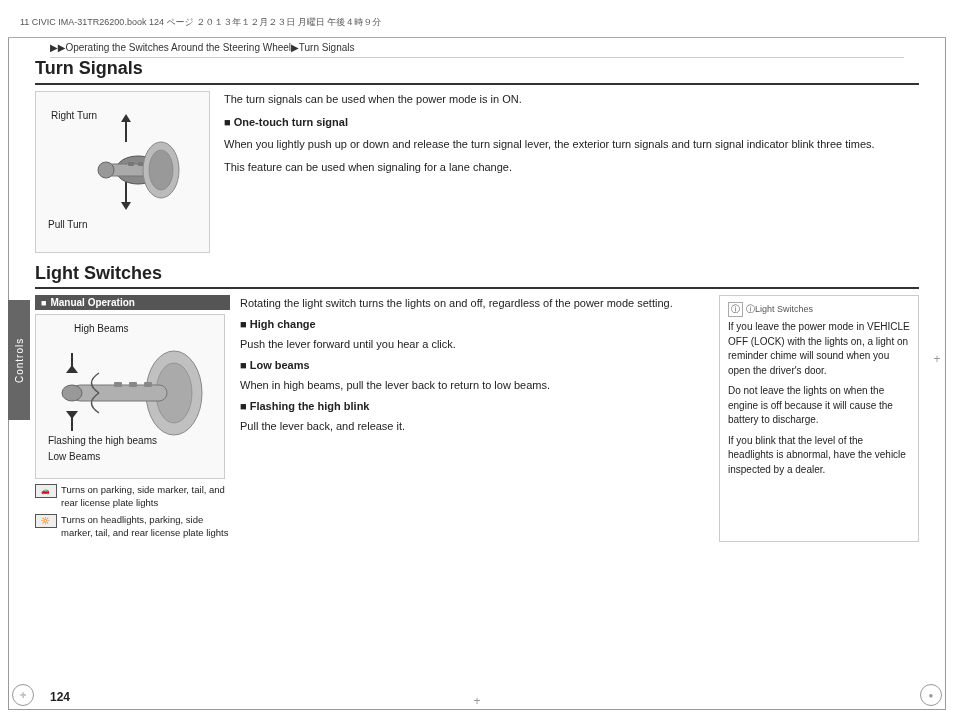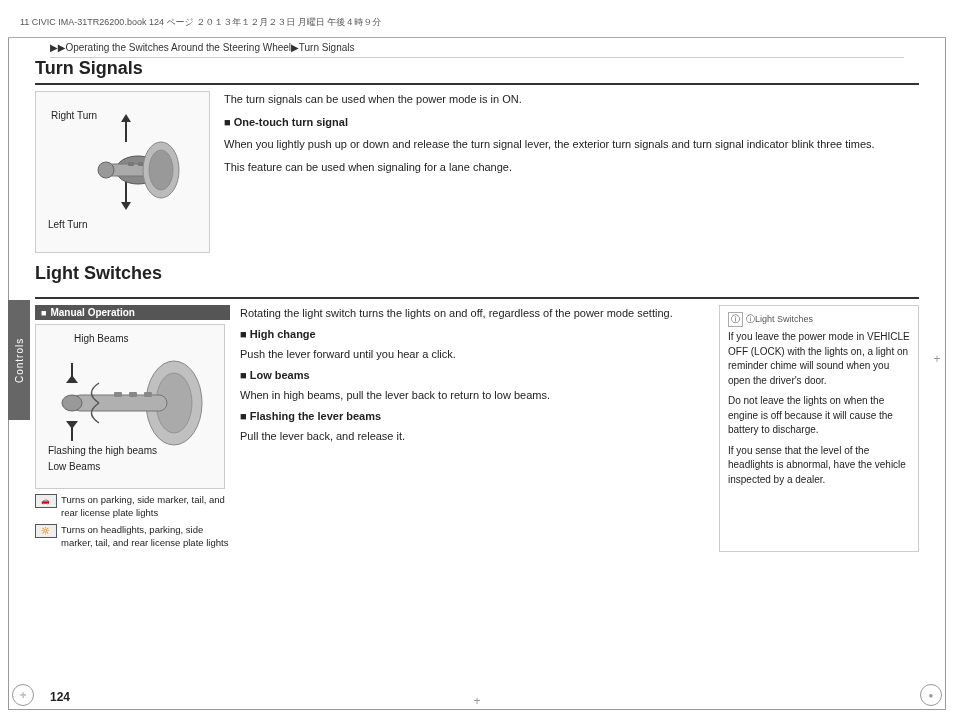--- a/index.html
+++ b/index.html
@@ -145,21 +145,21 @@
 
     
     .light-switches-section {
       margin-top: 6px;
     }
 
     .section-title-2 {
       font-size: 18px;
       font-weight: bold;
       border-bottom: 2px solid #333;
-      padding-bottom: 13px;
+      padding-bottom: 3px;
       margin-bottom: 6px;
     }
 
     .ls-content {
       display: flex;
       gap: 10px;
     }
 
     .ls-left {
       width: 195px;
@@ -310,21 +310,21 @@
 
   <div class="section-title">Turn Signals</div>
 
   <div class="turn-signals-area">
 
     <div class="diagram-box">
       <div class="ts-diagram">
 
         <div class="ts-label-right">Right Turn</div>
 
-        <div class="ts-label-left">Left Turn</div>
+        <div class="ts-label-left">Pull Turn</div>
 
         <svg class="lever-container" viewBox="0 0 130 120" xmlns="http://www.w3.org/2000/svg">
 
           <polygon points="55,10 65,10 60,2" fill="#333"></polygon>
           <line x1="60" y1="10" x2="60" y2="30" stroke="#333" stroke-width="2"></line>
 
           <polygon points="55,90 65,90 60,98" fill="#333"></polygon>
           <line x1="60" y1="70" x2="60" y2="90" stroke="#333" stroke-width="2"></line>
 
           <ellipse cx="72" cy="58" rx="22" ry="14" fill="#888" stroke="#555" stroke-width="1"></ellipse>
@@ -400,31 +400,31 @@
           </div>
         </div>
       </div>
 
       <div class="ls-middle">
         <p>Rotating the light switch turns the lights on and off, regardless of the power mode setting.</p>
         <p class="bold-heading">■ High change</p>
         <p>Push the lever forward until you hear a click.</p>
         <p class="bold-heading">■ Low beams</p>
         <p>When in high beams, pull the lever back to return to low beams.</p>
-        <p class="bold-heading">■ Flashing the lever beams</p>
+        <p class="bold-heading">■ Flashing the high blink</p>
         <p>Pull the lever back, and release it.</p>
       </div>
 
       <div class="ls-right">
         <div class="right-note-title">
           <span style="font-size:9px; border:1px solid #aaa; padding:0 2px;">ⓘ</span>
           <span>ⓘLight Switches</span>
         </div>
         <p>If you leave the power mode in VEHICLE OFF (LOCK) with the lights on, a light on reminder chime will sound when you open the driver's door.</p>
         <p>Do not leave the lights on when the engine is off because it will cause the battery to discharge.</p>
-        <p>If you sense that the level of the headlights is abnormal, have the vehicle inspected by a dealer.</p>
+        <p>If you blink that the level of the headlights is abnormal, have the vehicle inspected by a dealer.</p>
       </div>
     </div>
   </div>
 
 </div>
 
 <div class="page-number">124</div>
 
 </body></html>

